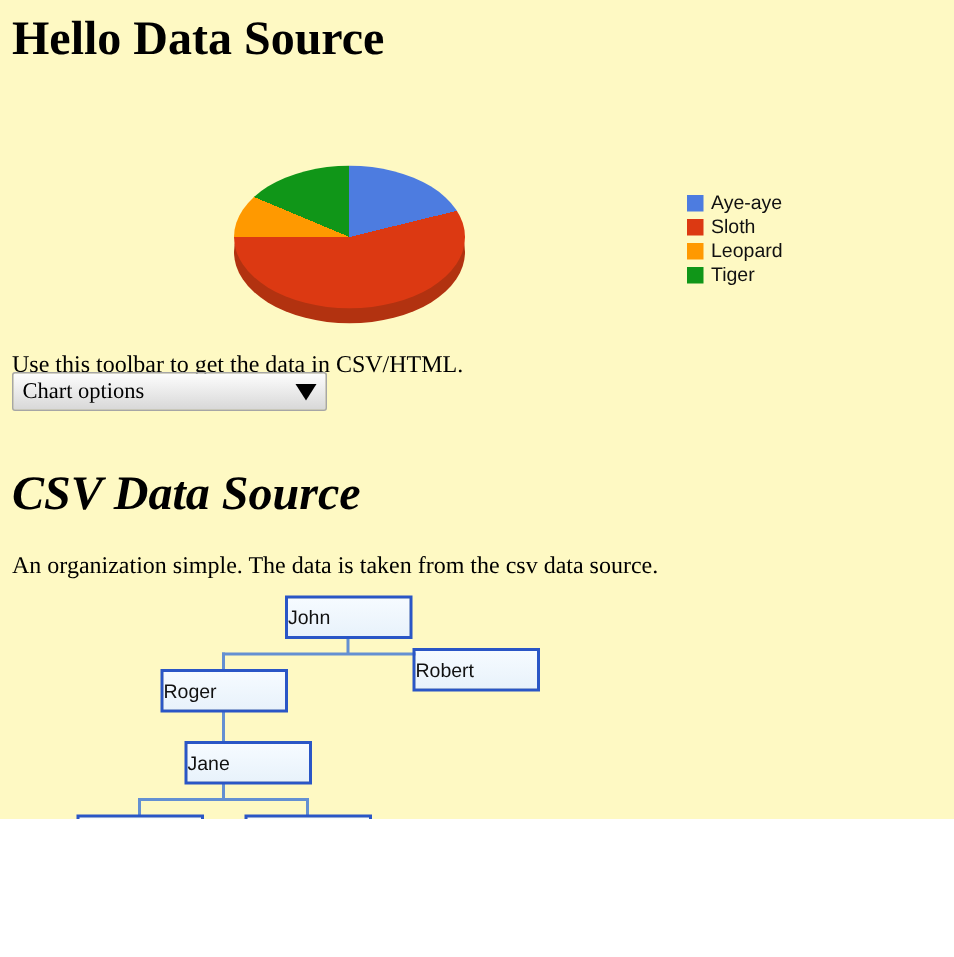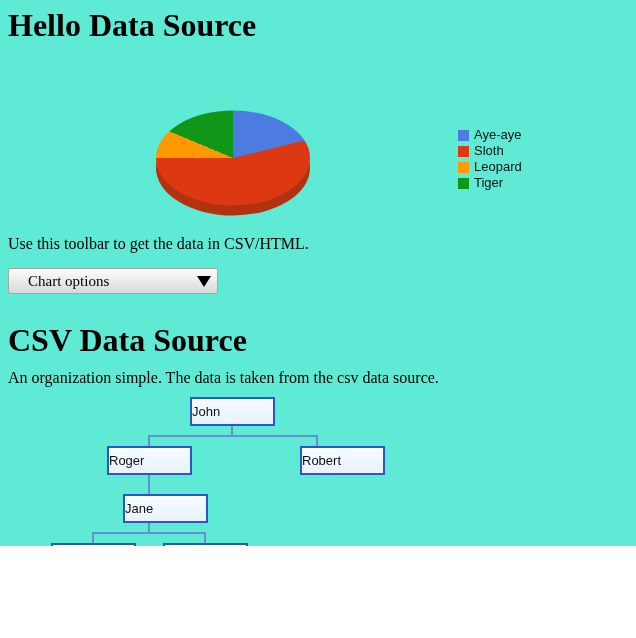--- a/index.html
+++ b/index.html
@@ -1,19 +1,19 @@
 <!DOCTYPE html>
 <html><head>
 <meta charset="utf-8">
 <style>
   * { margin:0; padding:0; box-sizing:border-box; }
   html,body { background:#fff; }
   #page {
     position:relative; width:636px; height:546px;
-    background:#5eead4; overflow:hidden;
+    background:#fef9c3; overflow:hidden;
     font-family:"Liberation Serif", serif; color:#000;
   }
   .h1 {
     position:absolute; left:8px;
     font-size:32px; font-weight:bold; line-height:1.15;
     font-family:"Liberation Serif", serif;
   }
   .para {
     position:absolute; left:8px; width:624px;
     font-size:16px; line-height:1.15;
@@ -28,24 +28,24 @@
   
   #legend { position:absolute; left:458px; top:130px; }
   .legend-item { display:flex; align-items:flex-end; height:11px; margin-bottom:5px; }
   .legend-swatch { width:11px; height:11px; flex:0 0 11px; }
   .legend-label {
     margin-left:5px; font-family:"Liberation Sans", sans-serif;
     font-size:13px; line-height:13px; color:#111; white-space:nowrap;
   }
   
   #toolbar-btn {
-    position:absolute; left:8px; top:268px; width:210px; height:26px;
+    position:absolute; left:8px; top:248px; width:210px; height:26px;
     border:1px solid #a6a6a6; border-radius:2px;
     background:linear-gradient(#fdfdfd, #d8d8d8);
-    font-size:15px; line-height:24px; padding-left:19px;
+    font-size:15px; line-height:24px; padding-left:6px;
     cursor:pointer;
   }
   #toolbar-arrow {
     position:absolute; left:188px; top:7px; width:0; height:0;
     border-left:7px solid transparent; border-right:7px solid transparent;
     border-top:11px solid #000;
   }
   
   .org-node {
     position:absolute; width:85px; height:29px;
@@ -87,39 +87,39 @@
     </div>
   </div>
 
   <p class="para" style="top:235px;">Use this toolbar to get the data in CSV/HTML.</p>
 
   <div id="toolbar-btn">
     <span>Chart options</span>
     <span id="toolbar-arrow"></span>
   </div>
 
-  <h1 class="h1" style="top:322px;">CSV Data Source</h1>
+  <h1 class="h1" style="top:310px;font-style:italic;">CSV Data Source</h1>
 
   <p class="para" style="top:369px;">An organization simple. The data is taken from the csv data source.</p>
 
   <div>
     <div class="org-line" style="left: 231px; top: 425px; width: 2px; height: 11px; background: rgb(100, 144, 210);"></div>
     <div class="org-line" style="left: 148px; top: 435px; width: 170px; height: 2px; background: rgb(100, 144, 210);"></div>
     <div class="org-line" style="left: 148px; top: 435px; width: 2px; height: 12px; background: rgb(100, 144, 210);"></div>
     <div class="org-line" style="left: 316px; top: 435px; width: 2px; height: 12px; background: rgb(100, 144, 210);"></div>
     <div class="org-line" style="left: 148px; top: 474px; width: 2px; height: 21px; background: rgb(100, 144, 210);"></div>
     <div class="org-line" style="left: 148px; top: 522px; width: 2px; height: 11px; background: rgb(100, 144, 210);"></div>
     <div class="org-line" style="left: 92px; top: 532px; width: 114px; height: 2px; background: rgb(100, 144, 210);"></div>
     <div class="org-line" style="left: 92px; top: 532px; width: 2px; height: 12px; background: rgb(100, 144, 210);"></div>
     <div class="org-line" style="left: 204px; top: 532px; width: 2px; height: 12px; background: rgb(100, 144, 210);"></div>
   </div>
 
   <div>
     <div class="org-node" style="left: 190px; top: 397px; border-color: rgb(42, 86, 198); background: linear-gradient(rgb(246, 251, 255), rgb(232, 242, 251));">John</div>
     <div class="org-node" style="left: 107px; top: 446px; border-color: rgb(42, 86, 198); background: linear-gradient(rgb(246, 251, 255), rgb(232, 242, 251));">Roger</div>
-    <div class="org-node" style="left: 275px; top: 446px; border-color: rgb(42, 86, 198); background: linear-gradient(rgb(246, 251, 255), rgb(232, 242, 251)); margin-left: 25px;">Robert</div>
+    <div class="org-node" style="left: 275px; top: 432px; border-color: rgb(42, 86, 198); background: linear-gradient(rgb(246, 251, 255), rgb(232, 242, 251));">Robert</div>
     <div class="org-node" style="left: 107px; top: 494px; border-color: rgb(42, 86, 198); background: linear-gradient(rgb(246, 251, 255), rgb(232, 242, 251)); margin-left: 16px;">Jane</div>
     <div class="org-node" style="left: 51px; top: 543px; border-color: rgb(42, 86, 198); background: linear-gradient(rgb(246, 251, 255), rgb(232, 242, 251));">Jack</div>
     <div class="org-node" style="left: 163px; top: 543px; border-color: rgb(42, 86, 198); background: linear-gradient(rgb(246, 251, 255), rgb(232, 242, 251));">Bob</div>
   </div>
 
 
 </div>
 
 </body></html>

